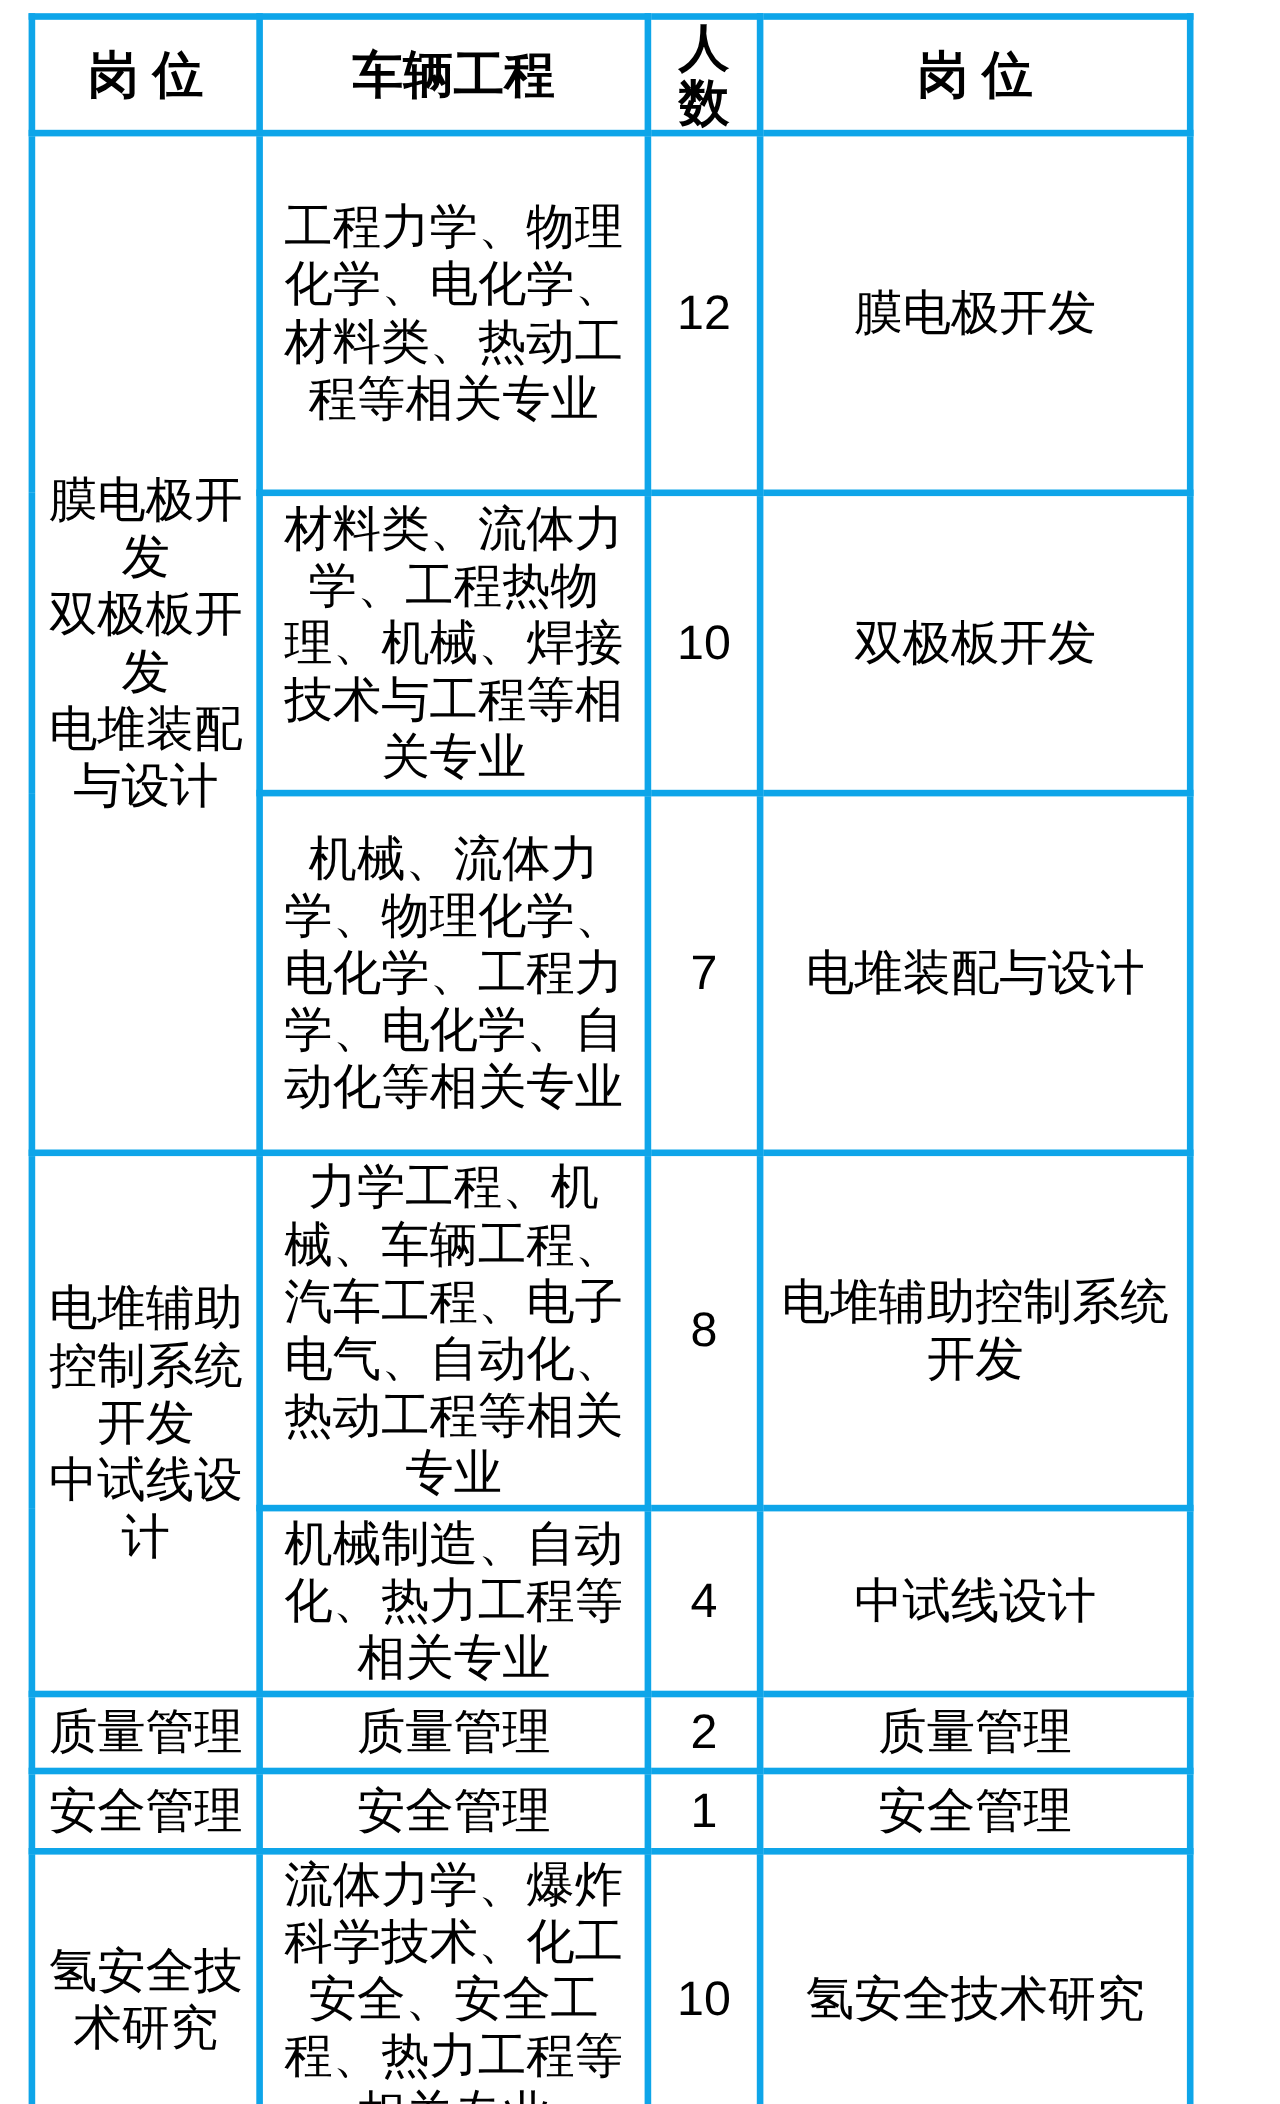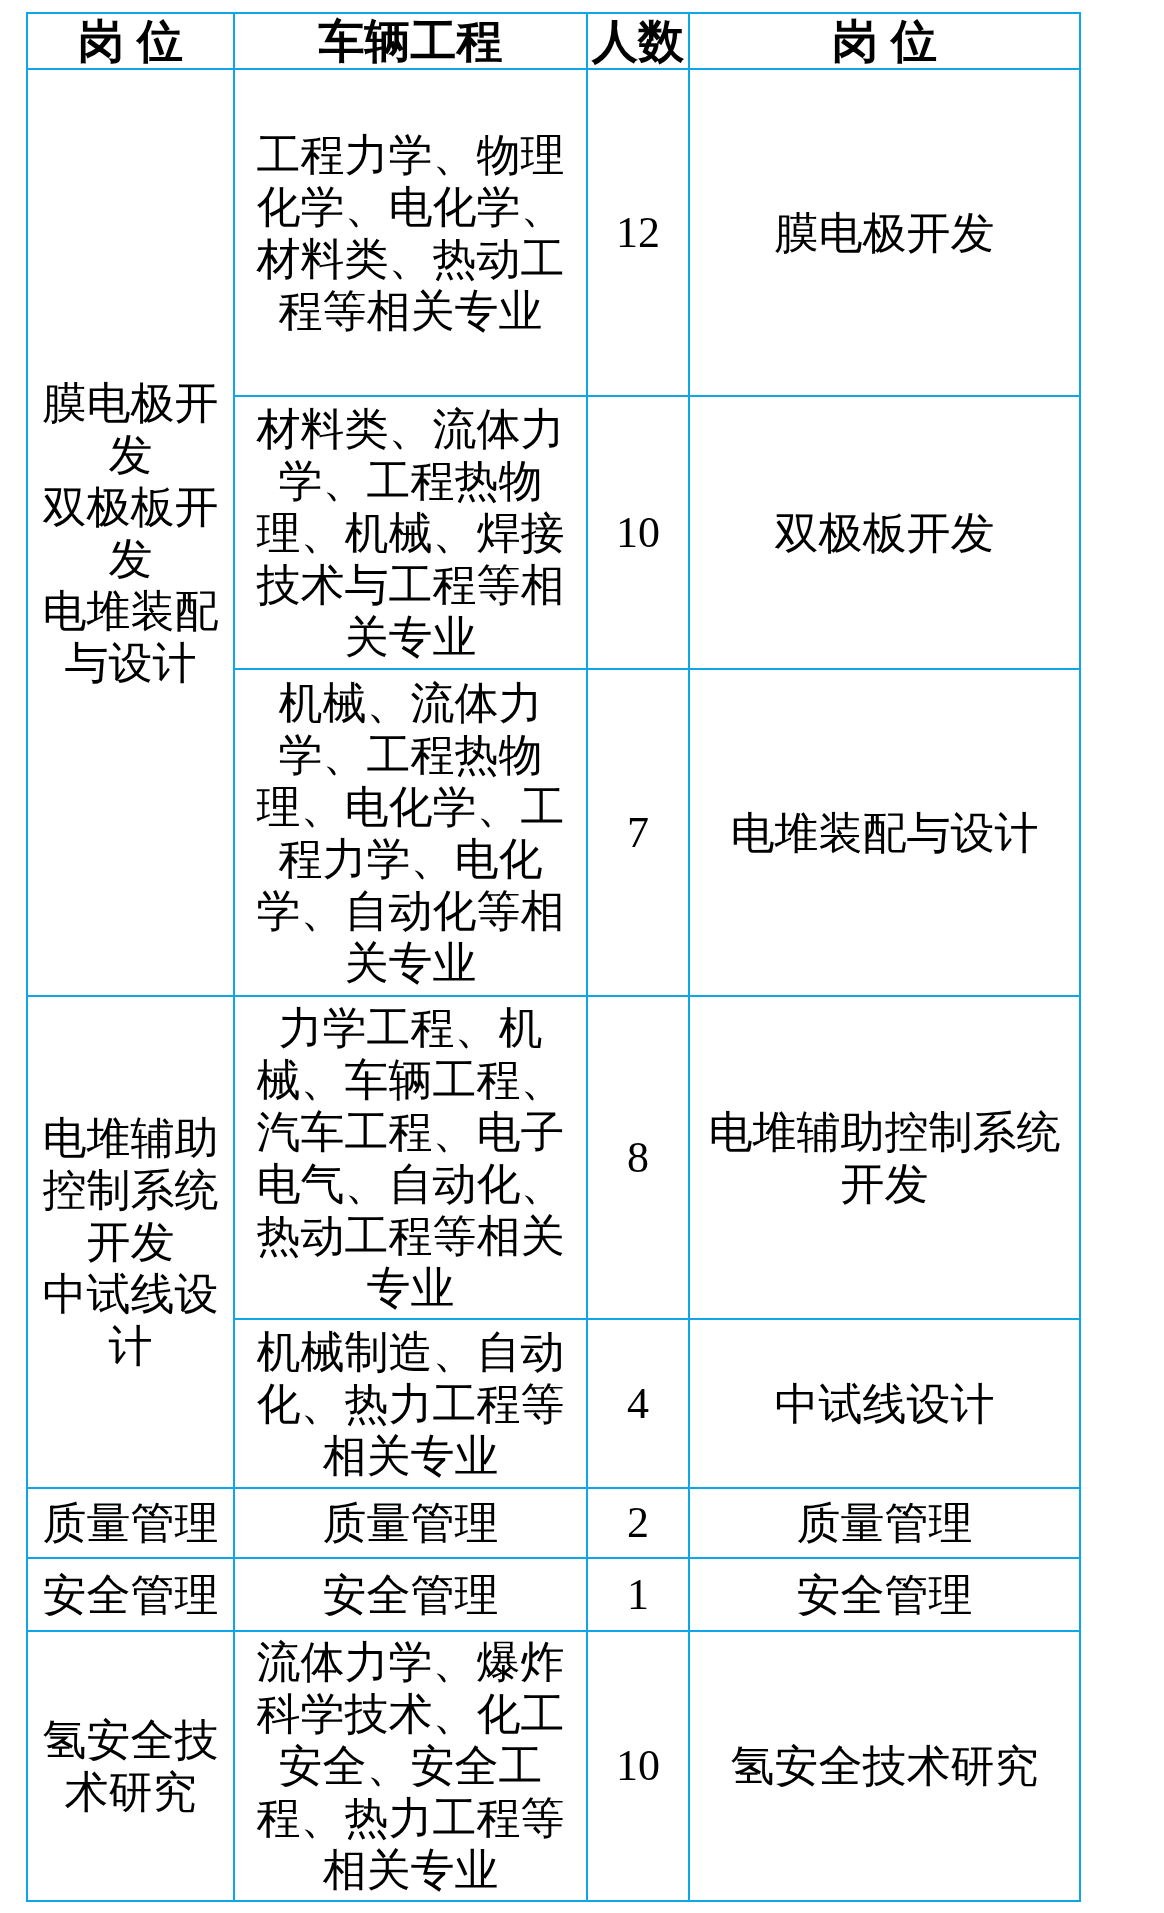--- a/index.html
+++ b/index.html
@@ -22,37 +22,37 @@
     margin: 12px 0 0 26px;
     width: 1053px;
   }
   table.recruit col.c1 { width: 207px; }
   table.recruit col.c2 { width: 353px; }
   table.recruit col.c3 { width: 102px; }
   table.recruit col.c4 { width: 391px; }
 
   table.recruit th,
   table.recruit td {
-    border: 2px solid #0ea5e9;
+    border: 6px solid #0ea5e9;
     text-align: center;
     vertical-align: middle;
     font-size: 44px;
     line-height: 52px;
     padding: 0 3px;
     color: #000000;
     word-break: normal;
     overflow-wrap: normal;
   }
   table.recruit th {
     font-weight: bold;
     font-size: 46px;
     line-height: 50px;
   }
   td.num {
-    font-family: Liberation Serif, serif;
+    font-family: Liberation Sans, sans-serif;
     font-size: 46px;
   }
   td.vtop  { vertical-align: top; padding-top: 12px; }
   td.vtop2 { vertical-align: top; padding-top: 30px; }
 
   tr.h-hdr { height: 56px; }
   tr.h-r1  { height: 327px; }
   tr.h-r2  { height: 273px; }
   tr.h-r3  { height: 327px; }
   tr.h-r4  { height: 323px; }
@@ -90,21 +90,21 @@
       <td>工程力学、物理化学、电化学、材料类、热动工程等相关专业</td>
       <td class="num">12</td>
       <td>膜电极开发</td>
     </tr>
     <tr class="h-r2">
       <td>材料类、流体力学、工程热物理、机械、焊接技术与工程等相关专业</td>
       <td class="num">10</td>
       <td>双极板开发</td>
     </tr>
     <tr class="h-r3">
-      <td>机械、流体力学、工程热物理、电化学、工程力学、电化学、自动化等相关专业</td>
+      <td>机械、流体力学、物理化学、电化学、工程力学、电化学、自动化等相关专业</td>
       <td class="num">7</td>
       <td>电堆装配与设计</td>
     </tr>
 
     <tr class="h-r4">
       <td rowspan="2" class="vtop2">
         <div>电堆辅助控制系统开发</div>
         <div>中试线设计</div>
       </td>
       <td>力学工程、机械、车辆工程、汽车工程、电子电气、自动化、热动工程等相关专业</td>

